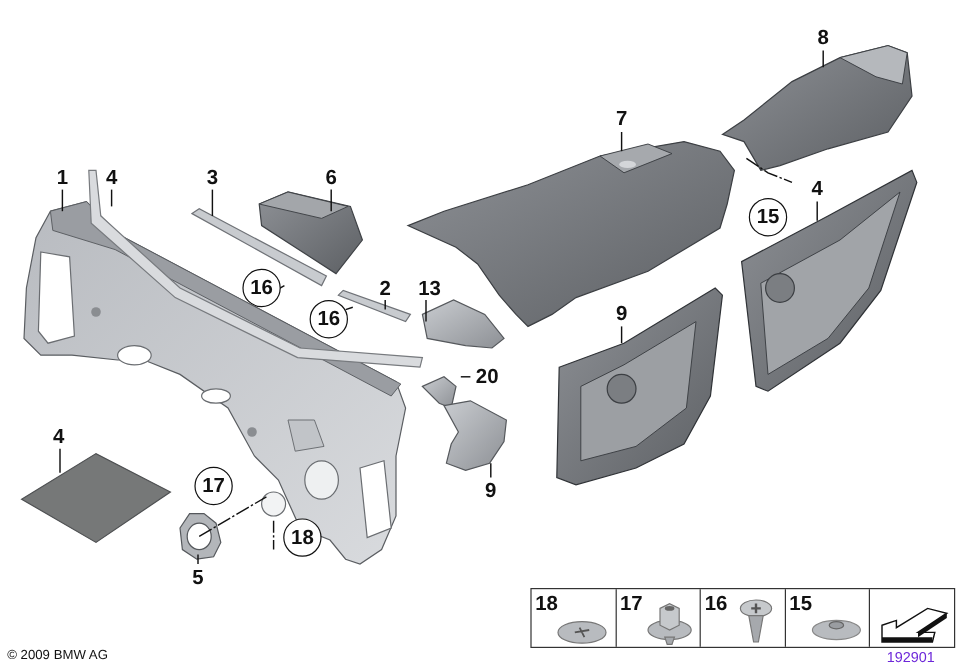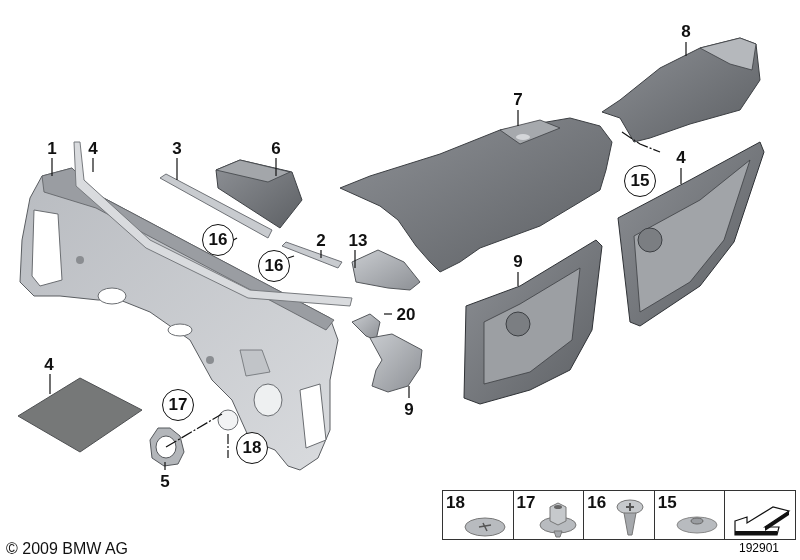--- a/index.html
+++ b/index.html
@@ -11,22 +11,22 @@
   .circled { position: absolute; width: 30px; height: 30px; border: 1.6px solid #111;
              border-radius: 50%; display: flex; align-items: center; justify-content: center;
              font-weight: bold; font-size: 17px; color: #111; transform: translate(-50%, -50%);
              background: #fff; }
   .legend { position: absolute; left: 442px; top: 490px; width: 352px; height: 48px;
             border: 1px solid #333; display: flex; }
   .legend-cell { position: relative; flex: 1; border-right: 1px solid #333; }
   .legend-cell:last-child { border-right: none; }
   .legend-num { position: absolute; left: 3px; top: 2px; font-weight: bold; font-size: 17px; color: #111; }
   .legend-cell svg { position: absolute; left: 0; top: 0; }
-  .copyright { position: absolute; left: 6px; top: 540px; font-size: 16px; color: #111; }
-  .docnum { position: absolute; left: 739px; top: 541px; font-size: 12px; color: #000000; }
+  .copyright { position: absolute; left: 6px; top: 540px; font-size: 11px; color: #111; }
+  .docnum { position: absolute; left: 739px; top: 541px; font-size: 12px; color: #6d28d9; }
 </style>
 </head>
 <body>
 
 <svg id="diagram" viewBox="0 0 800 560" xmlns="http://www.w3.org/2000/svg">
   <defs>
     <linearGradient id="gPart" x1="0" y1="0" x2="1" y2="1">
       <stop offset="0" stop-color="#c9ccd0"></stop>
       <stop offset="1" stop-color="#8d9095"></stop>
     </linearGradient>

